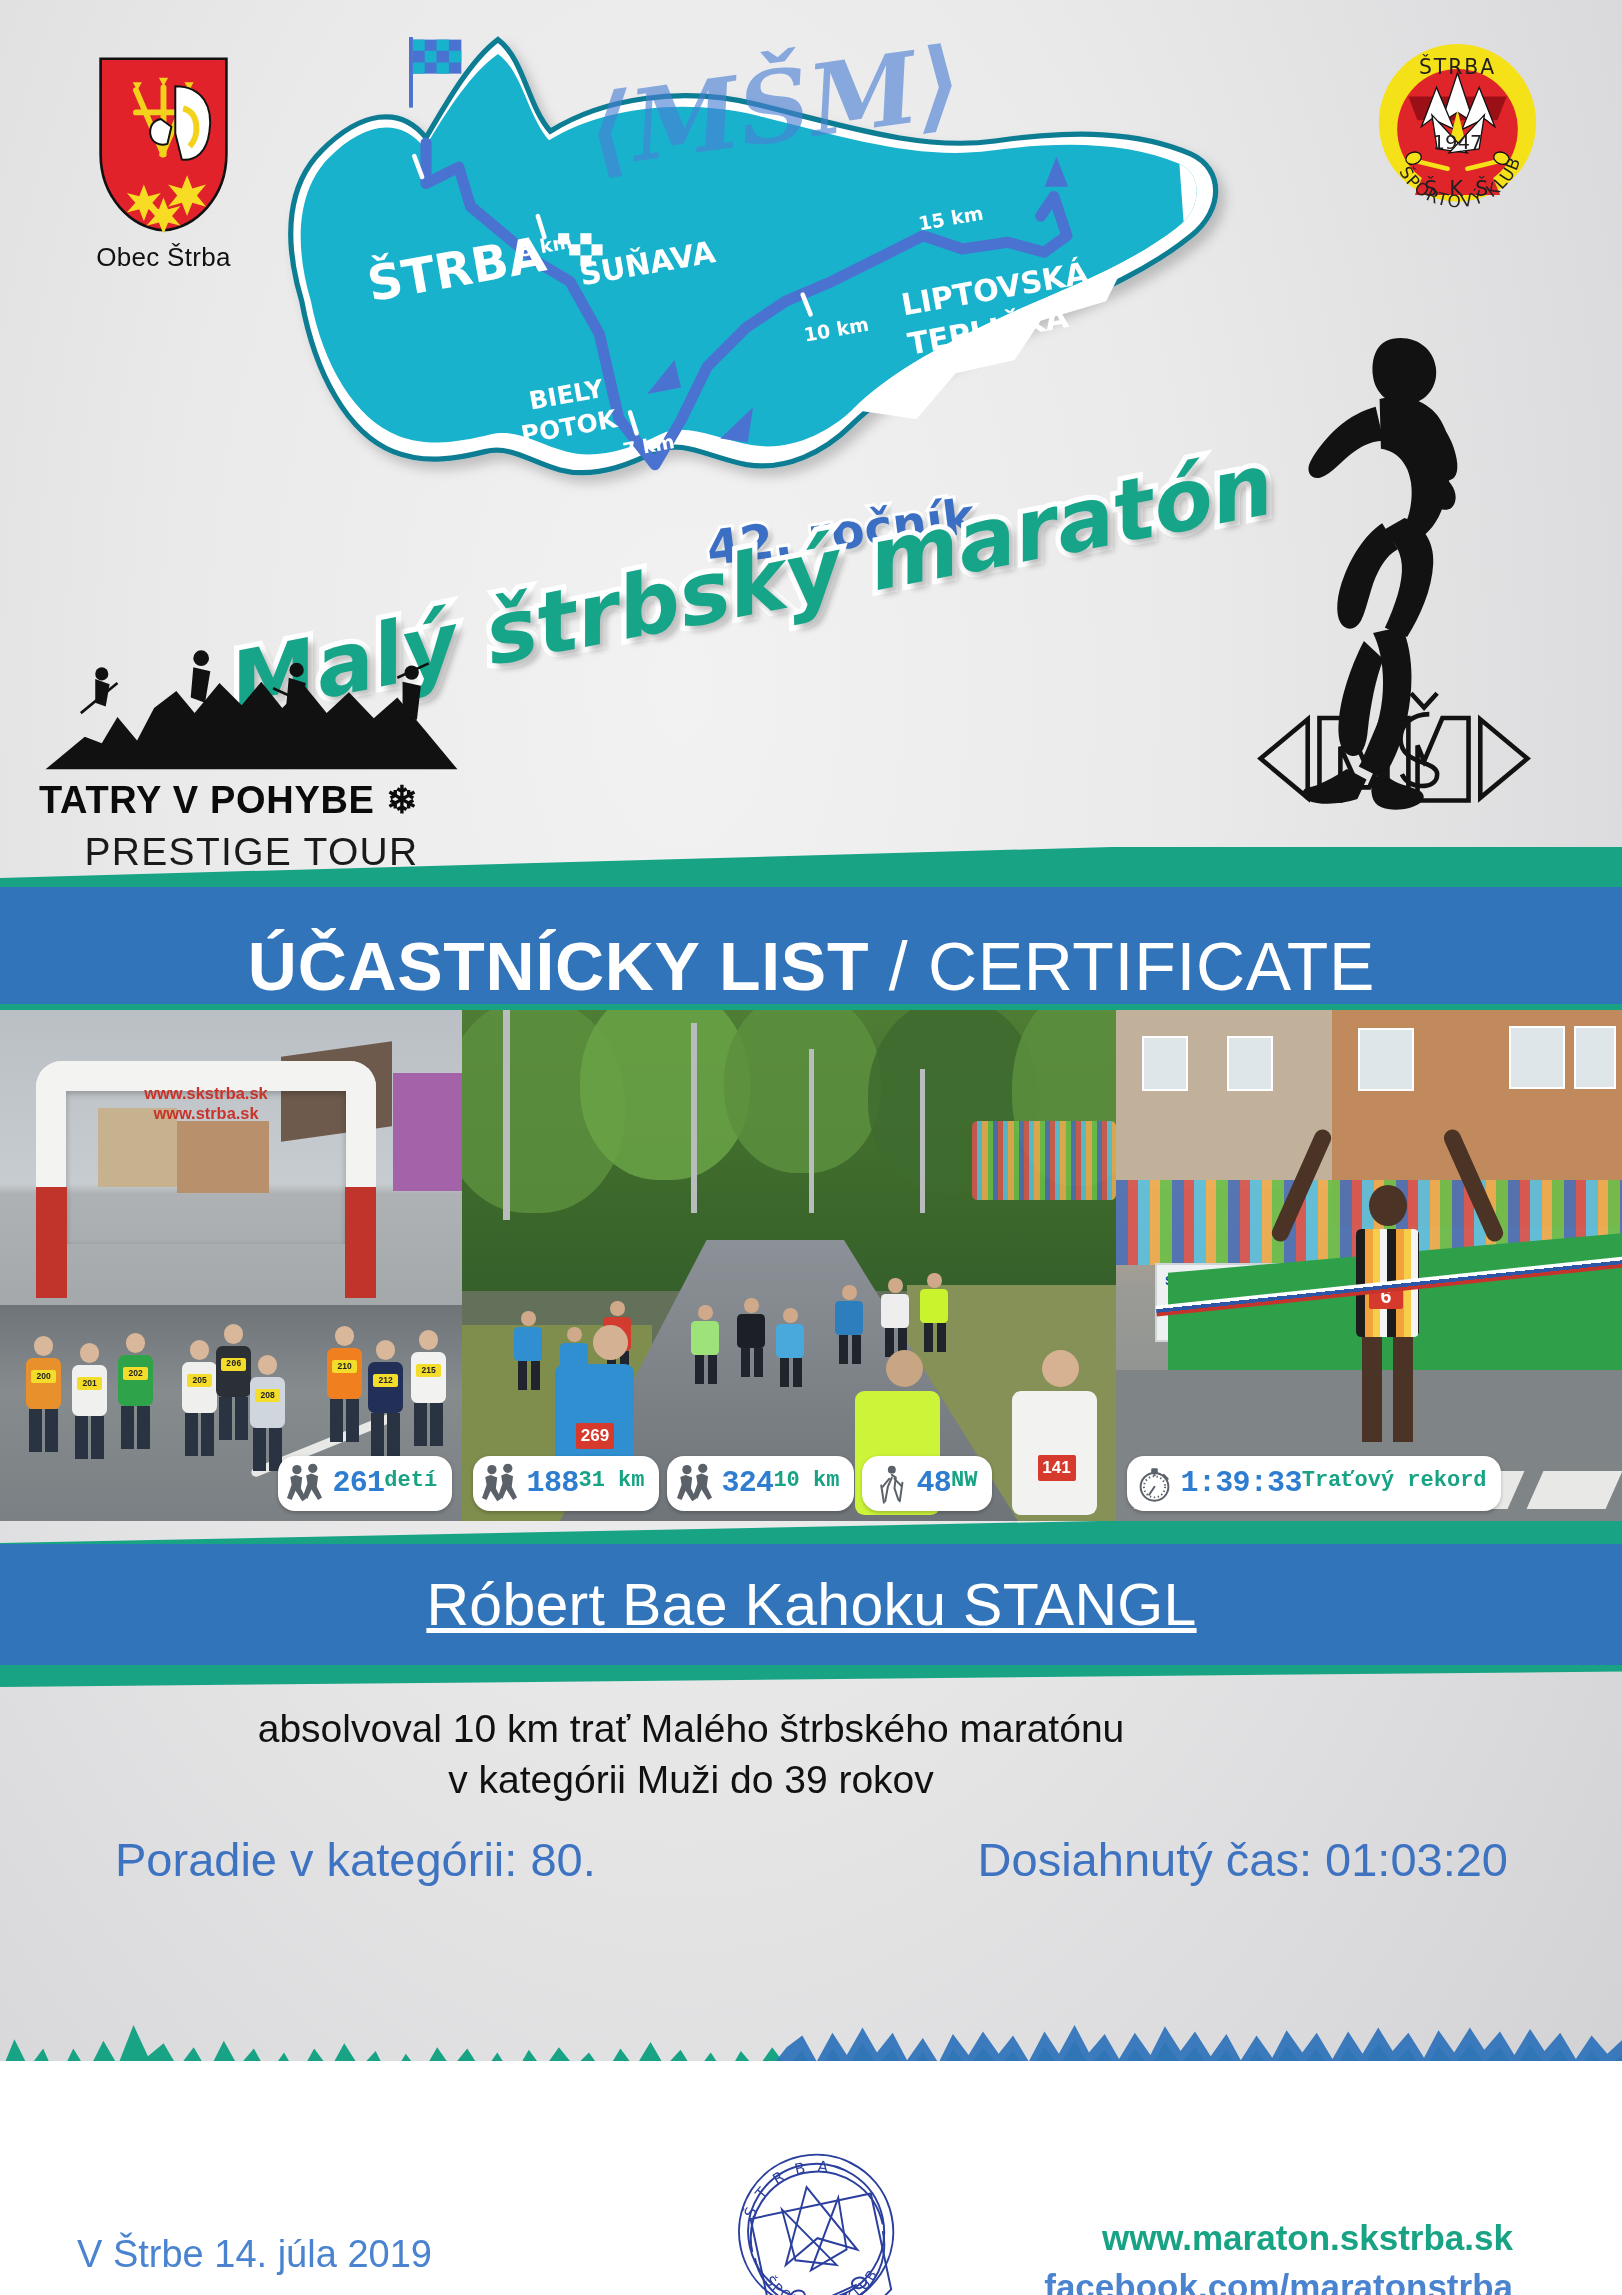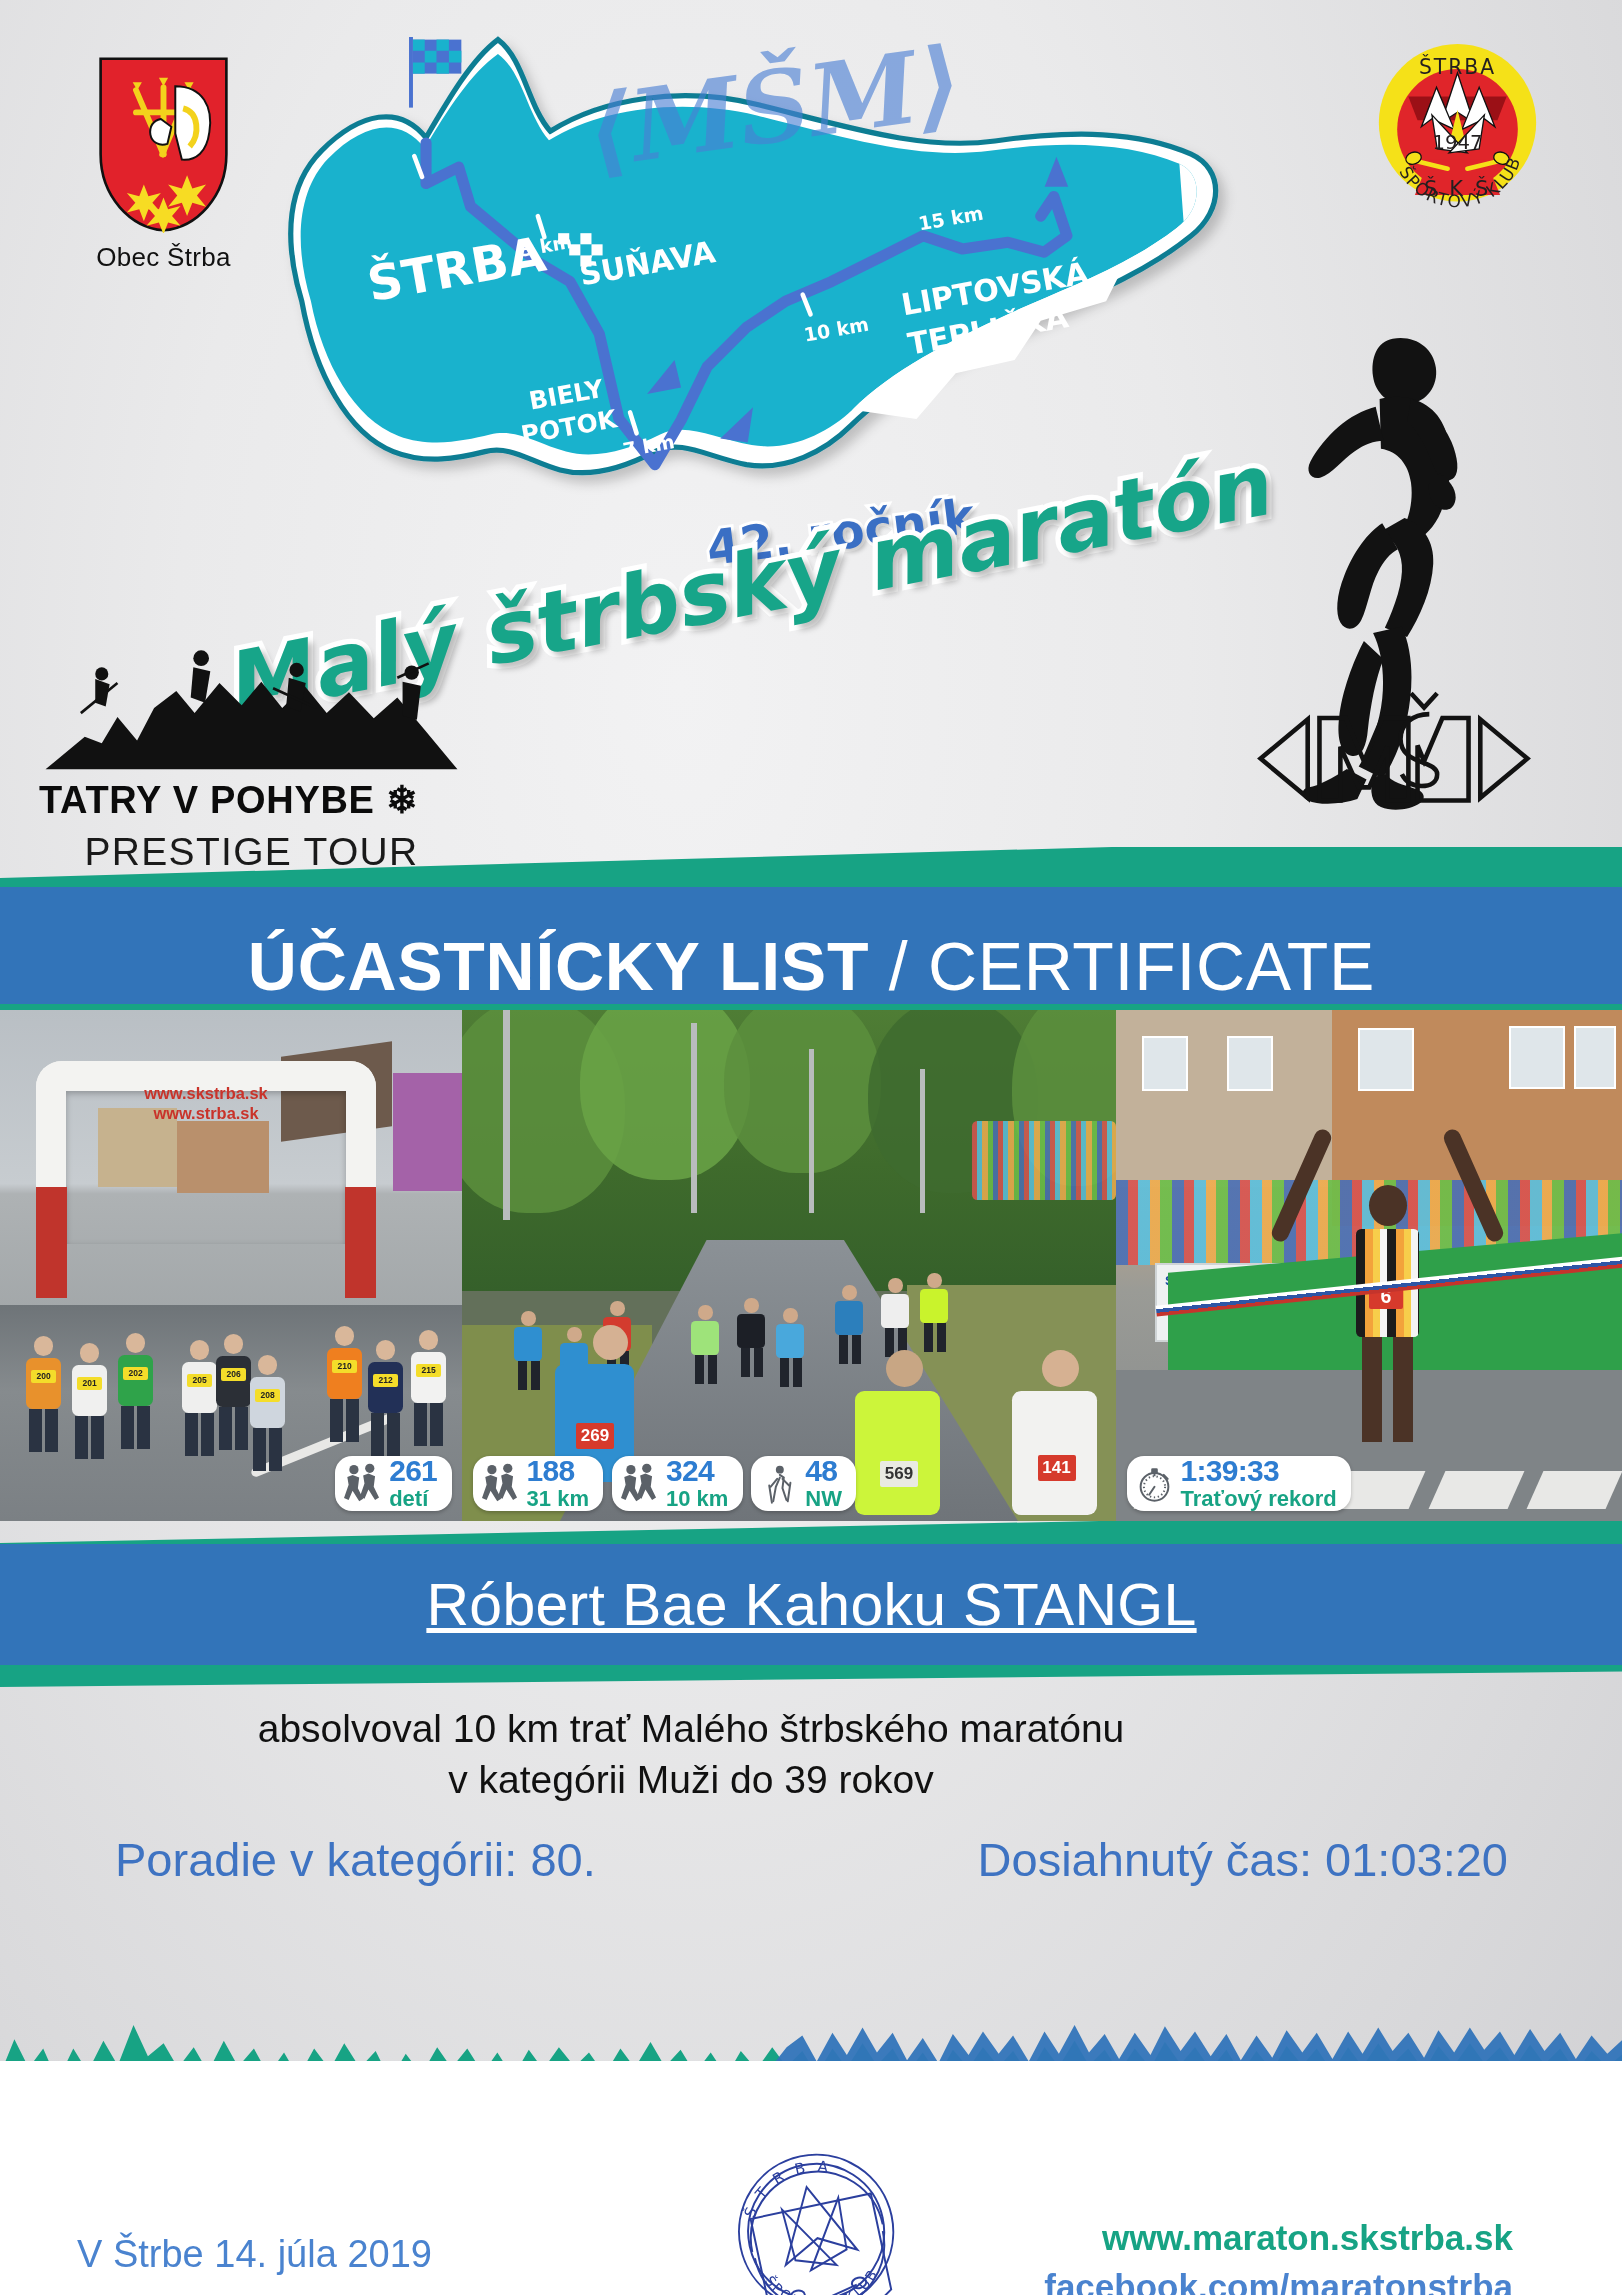--- a/index.html
+++ b/index.html
@@ -152,21 +152,21 @@
   .winner .armL { left:-39px; top:-60px; transform: rotate(24deg); }
   .winner .armR { right:-39px; top:-60px; transform: rotate(-24deg); }
 
   
   .pill-row { position:absolute; bottom:10.5px; display:flex; gap:8.5px; z-index:9; }
   .pill {
     background:#fff; border-radius:17px; height:55px; display:flex; align-items:center;
     padding:0 14.4px 0 9.2px; gap:7.9px; box-shadow:0 1.3px 3.9px rgba(0,0,0,.22);
   }
   .pill .glyph { width:37px; height:41px; display:flex; align-items:center; justify-content:center; color:#5b6168; }
-  .pill .nums { display:flex; flex-direction:column; line-height:1; }
+  .pill .nums { display:flex; flex-direction:row; line-height:1;font-family:Liberation Mono, monospace; }
   .pill .big { font-size:30px; font-weight:bold; color:#2e7dd1; letter-spacing:-0.7px; }
   .pill .small { font-size:22px; font-weight:bold; color:#17a384; margin-top:2px; }
 
   
   #name-teal-top {
     position:absolute; left:0; top:1521px; width:1623px; height:29px; background:#17a384;
     clip-path: polygon(1099px 0, 1623px 0, 1623px 29px, 0 29px, 0 22px);
   }
   #name-banner {
     position:absolute; left:0; top:1544px; width:1623px; height:121px; background:#3274b9;
@@ -455,21 +455,21 @@
           <div class="body" style="background:#2fa34a;"></div>
           <div class="bib">202</div>
           <div class="legs"></div>
         </div>
       <div class="kid" style="left:182px;bottom:65px;">
           <div class="head"></div>
           <div class="body" style="background:#efefee;"></div>
           <div class="bib">205</div>
           <div class="legs"></div>
         </div>
-      <div class="kid" style="left:216px;bottom:71px;">
+      <div class="kid" style="left:216px;bottom:81px;font-family:Liberation Mono, monospace;">
           <div class="head"></div>
           <div class="body" style="background:#2b2f36;"></div>
           <div class="bib">206</div>
           <div class="legs"></div>
         </div>
       <div class="kid" style="left:250px;bottom:50px;">
           <div class="head"></div>
           <div class="body" style="background:#cfd6de;"></div>
           <div class="bib">208</div>
           <div class="legs"></div>

